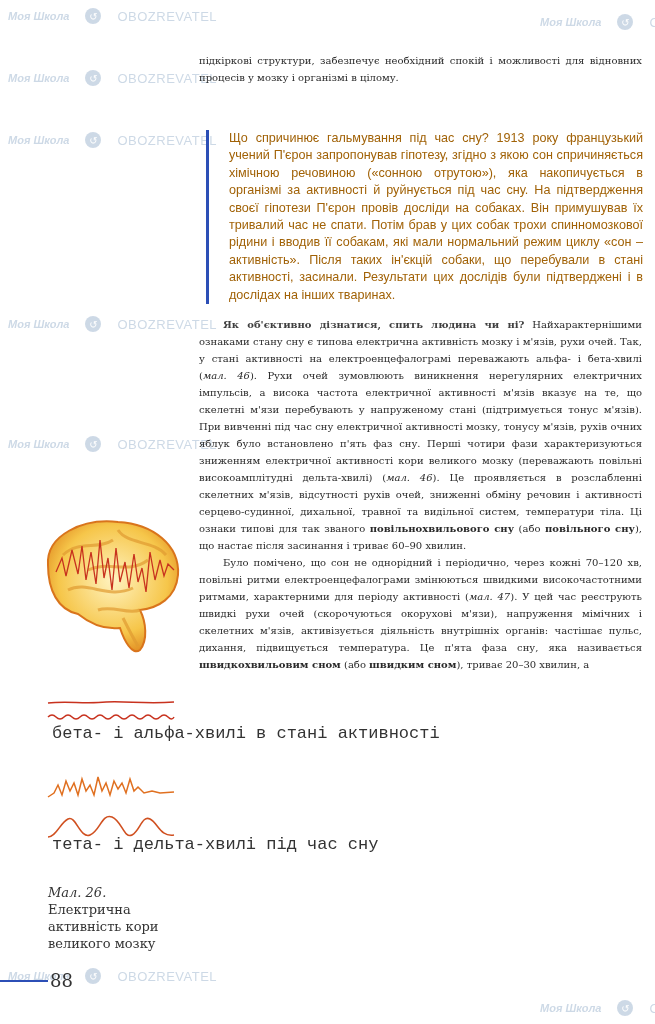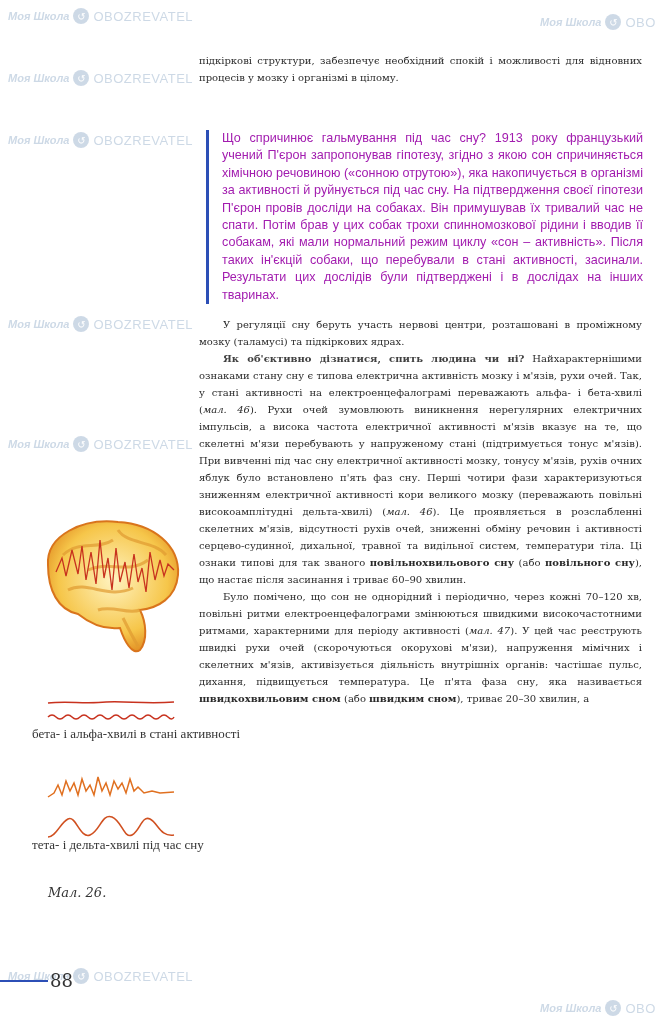--- a/index.html
+++ b/index.html
@@ -1,54 +1,54 @@
 <!DOCTYPE html>
 <html><head>
 <meta charset="utf-8">
 <style>
   html, body { margin: 0; padding: 0; }
   body {
     width: 655px; height: 1024px; background: #ffffff; position: relative; overflow: hidden;
     font-family: "DejaVu Serif", "Liberation Serif", serif; color: #2a2a2a;
   }
   .wm {
-    position: absolute; display: flex; align-items: center; gap: 4px;
+    position: absolute; display: flex; align-items: center; gap: 16px;
     font-family: "Liberation Sans", sans-serif; color: #c5d3e2; font-size: 11px; opacity: 0.85;
     pointer-events: none; white-space: nowrap;
   }
   .wm .school { font-style: italic; font-weight: bold; }
   .wm .logo {
     width: 16px; height: 16px; border-radius: 50%; background: #c5d3e2; color: #fff;
     display: inline-flex; align-items: center; justify-content: center; font-size: 10px;
   }
   .wm .obo { letter-spacing: 0.5px; font-size: 13px; }
 
   .main {
     position: absolute; left: 199px; width: 443px; top: 52px;
     font-size: 10px; line-height: 17px; text-align: justify;
   }
   .main p { margin: 0; }
   .indent { text-indent: 24px; }
   .inset {
     position: absolute; left: 206px; top: 130px; width: 437px;
-    border-left: 3px solid #2c4fb6; padding-left: 13px; box-sizing: border-box;
+    border-left: 3px solid #2c4fb6; padding-left: 20px; box-sizing: border-box;
     font-family: "Liberation Sans", sans-serif; font-size: 12.6px; line-height: 17.4px;
-    text-align: justify; color: #a21caf;
+    text-align: justify; color: #a16207;
   }
   .q { color: #404040; font-weight: bold; }
   .b { font-weight: bold; }
   .i { font-style: italic; }
 
   .brain {
     position: absolute; left: 28px; top: 510px; width: 160px; height: 150px;
   }
   .waves { position: absolute; left: 46px; top: 695px; width: 130px; }
   .wave-label {
-    position: absolute; left: 32px; font-family: Liberation Serif, serif;
-    font-size: 13px; line-height: 13px; color: #333;
+    position: absolute; left: 52px; font-family: Liberation Mono, monospace;
+    font-size: 17px; line-height: 13px; color: #333;
   }
   .caption {
     position: absolute; left: 48px; top: 884px; font-size: 13px; line-height: 17px; color: #333;
   }
   .caption .t { font-style: italic; }
   .pageno {
     position: absolute; left: 0; top: 970px; display: flex; align-items: center;
   }
   .pageno .line { width: 48px; height: 2px; background: #2c4fb6; }
   .pageno .num { font-size: 18px; color: #333; margin-left: 2px; }
@@ -99,21 +99,20 @@
 
 <div class="main">
   <p>підкіркові структури, забезпечує необхідний спокій і можливості для відновних процесів у мозку і організмі в цілому.</p>
 </div>
 
 <div class="inset">
   <p style="margin:0">Що спричинює гальмування під час сну? 1913 року французький учений П'єрон запропонував гіпотезу, згідно з якою сон спричиняється хімічною речовиною («сонною отрутою»), яка накопичується в організмі за активності й руйнується під час сну. На підтвердження своєї гіпотези П'єрон провів досліди на собаках. Він примушував їх тривалий час не спати. Потім брав у цих собак трохи спинномозкової рідини і вводив її собакам, які мали нормальний режим циклу «сон – активність». Після таких ін'єкцій собаки, що перебували в стані активності, засинали. Результати цих дослідів були підтверджені і в дослідах на інших тваринах.</p>
 </div>
 
 <div class="main" style="top:316px">
-  <p class="indent">У регуляції сну беруть участь нервові центри, розташовані в проміжному мозку (таламусі) та підкіркових ядрах.</p>
   <p class="indent"><span class="q">Як об'єктивно дізнатися, спить людина чи ні?</span><span> Найхарактернішими ознаками стану сну є типова електрична активність мозку і м'язів, рухи очей. Так, у стані активності на електроенцефалограмі переважають альфа- і бета-хвилі (</span><span class="i">мал. 46</span><span>). Рухи очей зумовлюють виникнення нерегулярних електричних імпульсів, а висока частота електричної активності м'язів вказує на те, що скелетні м'язи перебувають у напруженому стані (підтримується тонус м'язів). При вивченні під час сну електричної активності мозку, тонусу м'язів, рухів очних яблук було встановлено п'ять фаз сну. Перші чотири фази характеризуються зниженням електричної активності кори великого мозку (переважають повільні високоамплітудні дельта-хвилі) (</span><span class="i">мал. 46</span><span>). Це проявляється в розслабленні скелетних м'язів, відсутності рухів очей, зниженні обміну речовин і активності серцево-судинної, дихальної, травної та видільної систем, температури тіла. Ці ознаки типові для так званого </span><span class="b">повільнохвильового сну</span><span> (або </span><span class="b">повільного сну</span><span>), що настає після засинання і триває 60–90 хвилин.</span></p>
   <p class="indent"><span>Було помічено, що сон не однорідний і періодично, через кожні 70–120 хв, повільні ритми електроенцефалограми змінюються швидкими високочастотними ритмами, характерними для періоду активності (</span><span class="i">мал. 47</span><span>). У цей час реєструють швидкі рухи очей (скорочуються окорухові м'язи), напруження мімічних і скелетних м'язів, активізується діяльність внутрішніх органів: частішає пульс, дихання, підвищується температура. Це п'ята фаза сну, яка називається </span><span class="b">швидкохвильовим сном</span><span> (або </span><span class="b">швидким сном</span><span>), триває 20–30 хвилин, а</span></p>
 </div>
 
 <svg class="brain" viewBox="0 0 160 150">
   <defs>
     <radialGradient id="bg" cx="50%" cy="45%" r="60%">
       <stop offset="0%" stop-color="#fff3c0"></stop>
       <stop offset="70%" stop-color="#f6c64a"></stop>
       <stop offset="100%" stop-color="#e08a20"></stop>
@@ -128,18 +127,19 @@
   <path d="M2,8 C20,6 40,9 60,7 C80,6 100,9 128,7" stroke="#c8321e" stroke-width="1.5" fill="none"></path>
   <path d="M2,22 Q6,18 10,22 T18,22 T26,22 T34,22 T42,22 T50,22 T58,22 T66,22 T74,22 T82,22 T90,22 T98,22 T106,22 T114,22 T122,22 T128,22" stroke="#c8321e" stroke-width="1.5" fill="none"></path>
   <path d="M2,102 L8,98 L12,90 L16,100 L20,86 L24,96 L28,88 L32,100 L36,84 L40,96 L44,90 L48,100 L52,82 L56,96 L60,88 L64,100 L68,86 L72,94 L76,88 L80,98 L84,84 L88,96 L92,92 L98,98 L106,96 L114,98 L128,97" stroke="#e07020" stroke-width="1.5" fill="none"></path>
   <path d="M2,142 C10,142 14,128 22,124 C30,120 34,144 44,140 C54,136 56,118 66,122 C76,126 78,144 86,140 C94,136 96,120 104,124 C112,128 114,142 128,140" stroke="#d05020" stroke-width="1.6" fill="none"></path>
 </svg>
 <div class="wave-label" style="top:727px">бета- і альфа-хвилі в стані активності</div>
 <div class="wave-label" style="top:838px">тета- і дельта-хвилі під час сну</div>
 
 <div class="caption">
   <div class="t">Мал. 26.</div>
+  <div style="width:130px">Електрична активність кори великого мозку</div>
 </div>
 
 <div class="pageno">
   <div class="line"></div>
   <div class="num">88</div>
 </div>
 
 </body></html>

